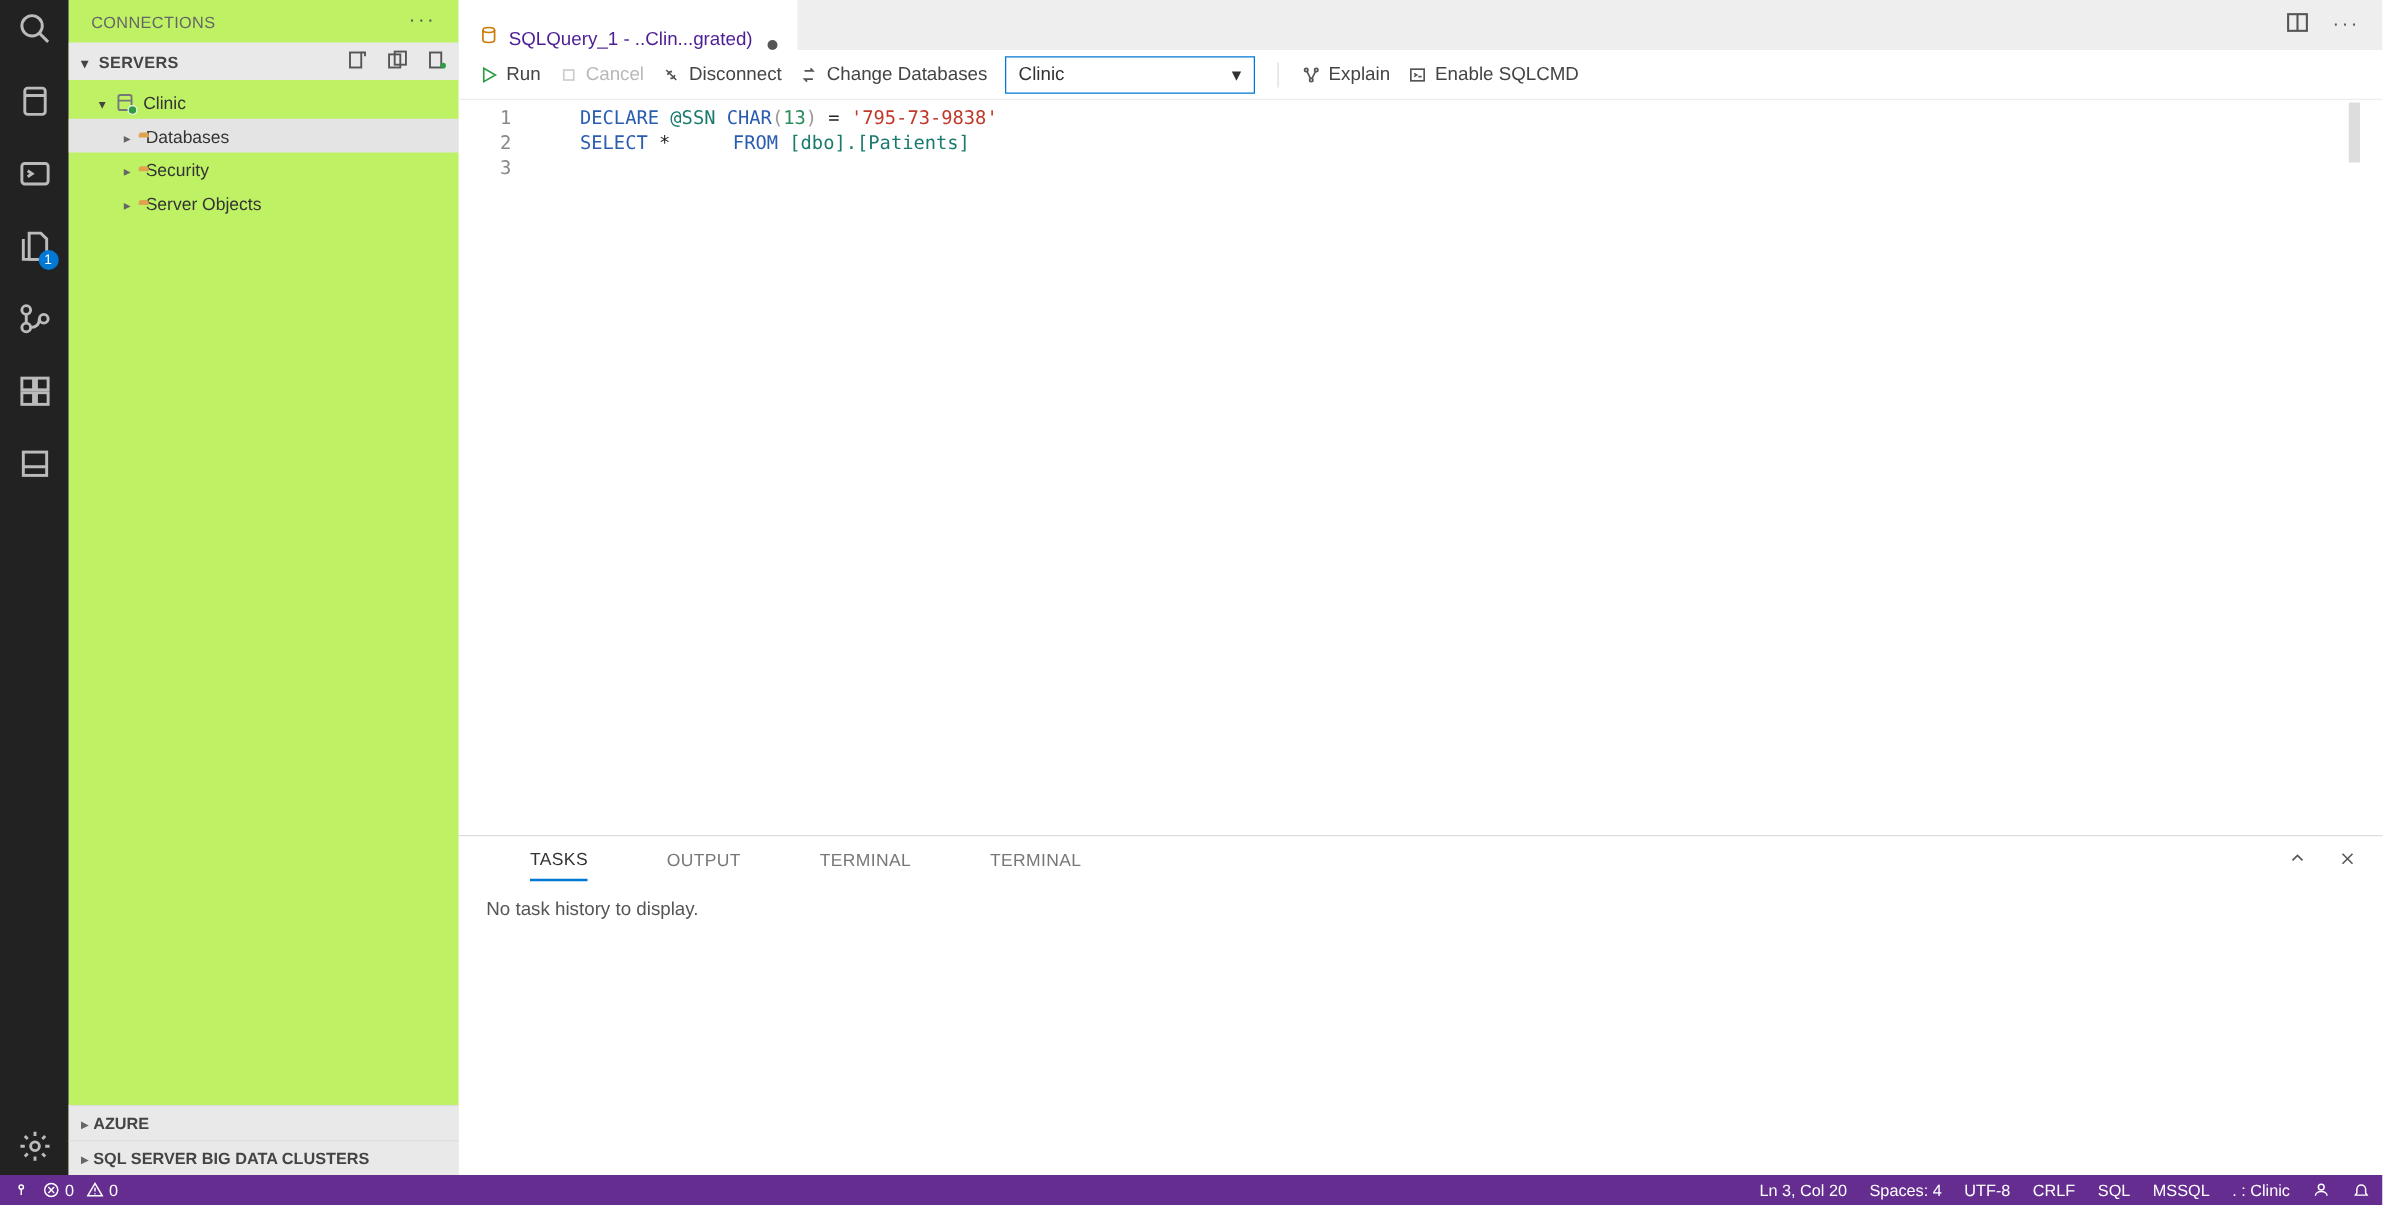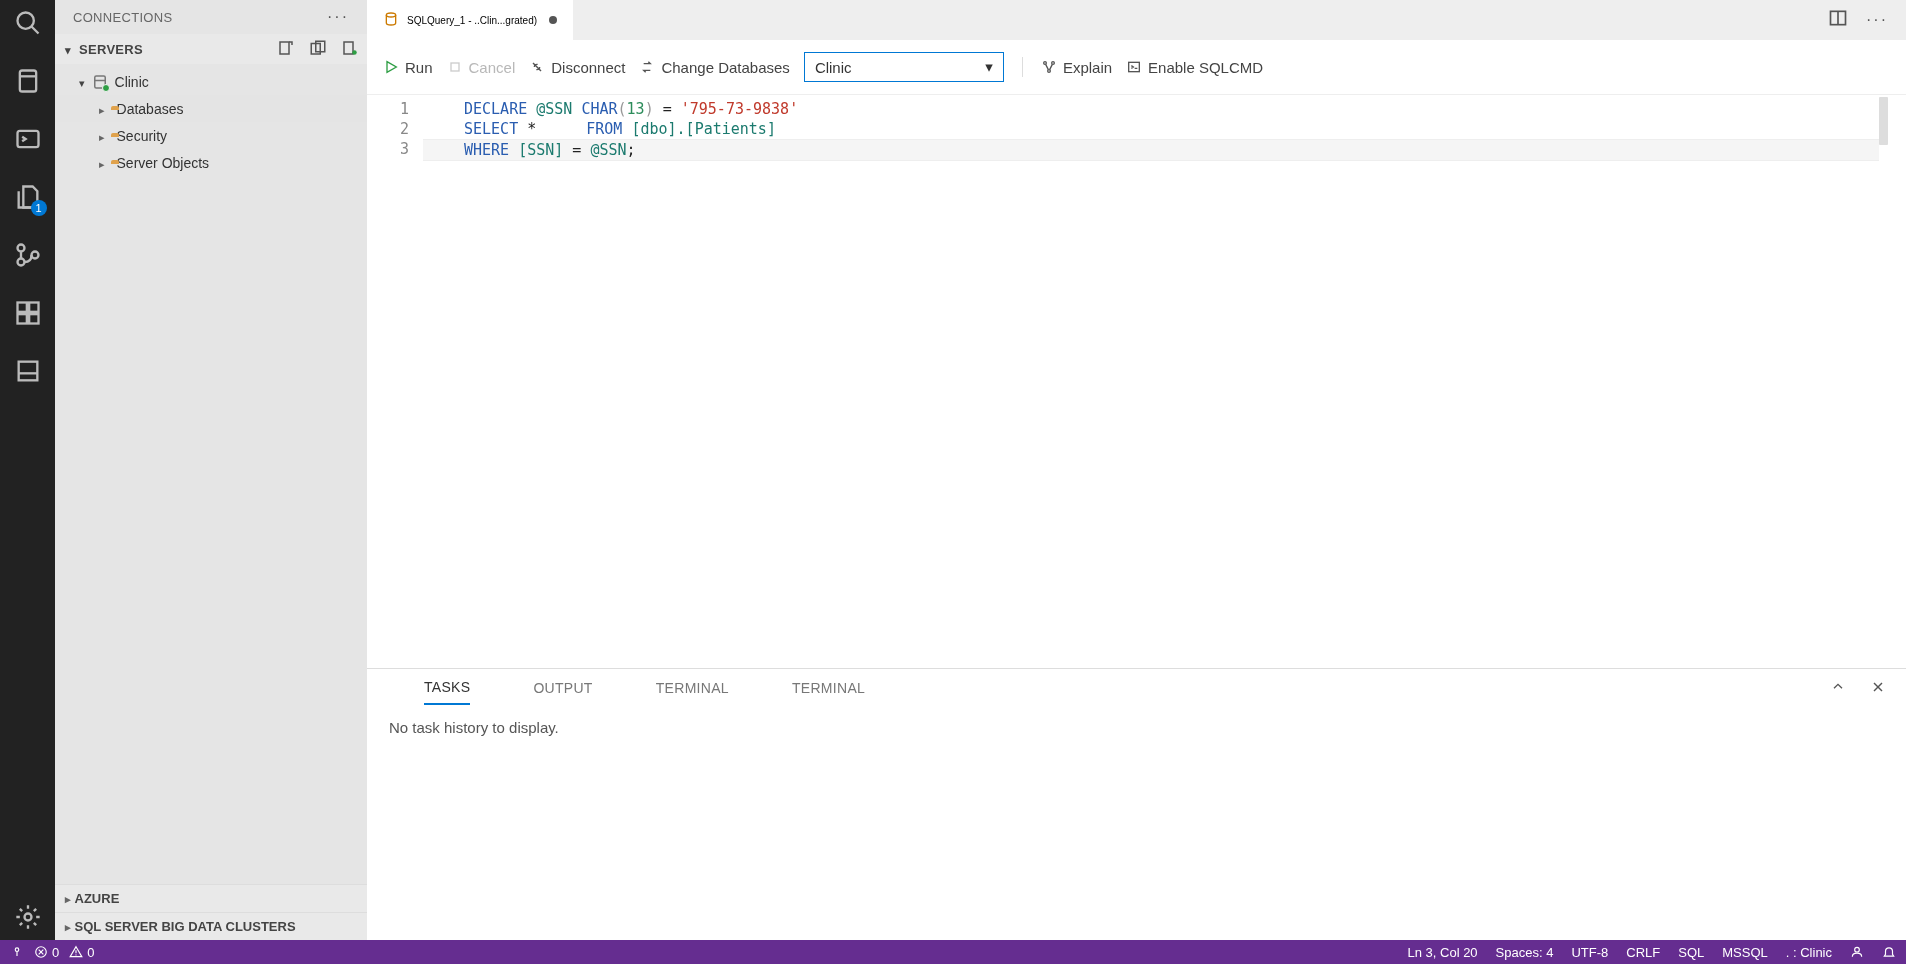--- a/index.html
+++ b/index.html
@@ -11,21 +11,21 @@
 
   
   .activity-bar { width: 55px; background: #222; display: flex; flex-direction: column; }
   .activity-bar .ab-icons { display: flex; flex-direction: column; align-items: center; padding-top: 8px; gap: 28px; flex: 1; }
   .activity-bar .ab-bottom { display: flex; flex-direction: column; align-items: center; padding-bottom: 8px; gap: 20px; }
   .ab-icon { width: 30px; height: 30px; position: relative; display: flex; align-items: center; justify-content: center; cursor: pointer; }
   .ab-icon svg { width: 28px; height: 28px; stroke: #bbb; fill: none; }
   .badge { position: absolute; right: -4px; bottom: -4px; background: #0078D4; color: #fff; font-size: 11px; border-radius: 50%; width: 16px; height: 16px; display: flex; align-items: center; justify-content: center; line-height:1; }
 
   
-  .side-panel { width: 312px; background: #e5e5e5; display: flex; flex-direction: column; font-size: 14px; color: #555; }
+  .side-panel { width: 312px; background: #bef264; display: flex; flex-direction: column; font-size: 14px; color: #555; }
   .sp-header { display: flex; align-items: center; height: 34px; padding: 0 18px; letter-spacing: .3px; color: #666; font-size: 13px; }
   .sp-header .sp-title { flex: 1; }
   .more-dots { font-size: 16px; color: #555; cursor: pointer; letter-spacing: 2px; }
 
   .sp-section-head { display: flex; align-items: center; height: 30px; padding: 0 8px 0 10px; background: #e9e9e9; font-weight: 700; color: #444; font-size: 13px; cursor: pointer; }
   .sp-section-head .chev { width: 14px; display:inline-block; }
   .sp-section-head .sp-sec-title { flex: 1; letter-spacing: .3px; }
   .head-icons { display: flex; gap: 14px; }
   .head-icons svg { width: 18px; height: 18px; stroke: #555; fill: none; cursor:pointer; }
 
@@ -39,30 +39,30 @@
 
   .tree-grow { flex: 1 1 auto; }
 
   .sp-bottom-sections { }
   .sp-collapsed { display: flex; align-items: center; height: 28px; padding-left: 10px; gap: 4px; font-weight: 700; font-size: 13px; color: #444; background: #e9e9e9; border-top: 1px solid #ddd; cursor: pointer; }
 
   
   .editor-col { flex: 1 1 auto; display: flex; flex-direction: column; min-width: 0; }
 
   .tabbar { display: flex; align-items: stretch; height: 40px; background: #eee; }
-  .tab { display: flex; align-items: center; gap: 8px; padding: 0 16px; background: #fff; border-right: 1px solid #eee; font-size: 10px; color: #000000; cursor:pointer; }
+  .tab { display: flex; align-items: flex-end; gap: 8px; padding: 0 16px; background: #fff; border-right: 1px solid #eee; font-size: 15px; color: #4c1d95; cursor:pointer; }
   .tab .tab-dot { width: 8px; height: 8px; border-radius: 50%; background: #555; margin-left: 4px; }
   .tab .tab-glyph svg { width:16px; height:16px; }
   .tabbar-spacer { flex: 1; }
   .tabbar-right { display: flex; align-items: center; gap: 18px; padding-right: 18px; color: #555; }
   .tabbar-right svg { width:20px; height:20px; stroke:#555; fill:none; cursor:pointer;}
   .tabbar-right .more-dots { cursor:pointer; }
 
   
-  .toolbar { display: flex; align-items: center; height: 55px; padding: 0 16px; gap: 14px; background: #fff; border-bottom: 1px solid #eee; font-size: 15px; color: #555; }
+  .toolbar { display: flex; align-items: center; height: 40px; padding: 0 16px; gap: 14px; background: #fff; border-bottom: 1px solid #eee; font-size: 15px; color: #555; }
   .tb-btn { display: flex; align-items: center; gap: 6px; cursor: pointer; color:#444; }
   .tb-btn.disabled { color: #b8b8b8; cursor: default; }
   .tb-btn .gly { width: 16px; height: 16px; display:inline-flex;}
   .tb-btn .gly svg { width:16px; height:16px; }
   .tb-select { border: 1.5px solid #0078D4; height: 30px; min-width: 200px; display: flex; align-items: center; padding: 0 10px; justify-content: space-between; cursor:pointer; color:#333;}
   .tb-divider { width:1px; height:20px; background:#ddd; margin: 0 4px;}
 
   
   .code-area { flex: 1 1 60%; display: flex; background: #fff; font-family: Consolas, Menlo, monospace; font-size: 15px; overflow: hidden; }
   .gutter { width: 56px; color: #888; text-align: right; padding: 4px 14px 0 0; line-height: 20px; user-select: none; }
@@ -324,21 +324,20 @@
 
     <div class="code-area">
       <div class="gutter">
         <div>1</div>
         <div>2</div>
         <div>3</div>
       </div>
       <div class="codelines">
         <div class="codeline"><span class="kw">DECLARE</span><span> </span><span class="obj">@SSN</span><span> </span><span class="fn">CHAR</span><span class="gray">(</span><span class="num">13</span><span class="gray">)</span><span class="plain"> = </span><span class="str">'</span><span class="str">795-73-9838</span><span class="str">'</span></div>
         <div class="codeline"><span class="kw">SELECT</span><span class="plain"> * </span><span class="kw">FROM</span><span class="obj"> [dbo].[Patients]</span></div>
-        <div class="codeline current"><span class="kw">WHERE</span><span class="obj"> [SSN]</span><span class="plain"> = </span><span class="obj">@SSN</span><span class="plain">;</span></div>
       </div>
       <div class="minimap"></div>
       <div class="code-right-gap"></div>
     </div>
 
     <div class="bottom-panel">
       <div class="bp-tabs">
         <div class="bp-tab active">TASKS</div>
         <div class="bp-tab">OUTPUT</div>
         <div class="bp-tab">TERMINAL</div>

